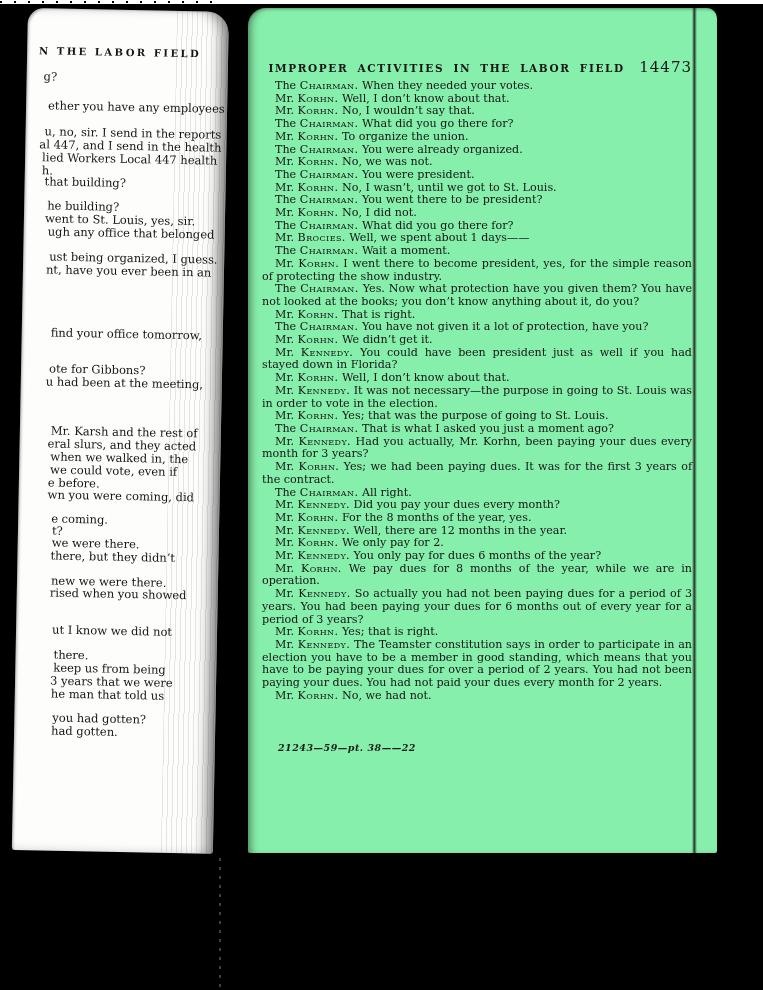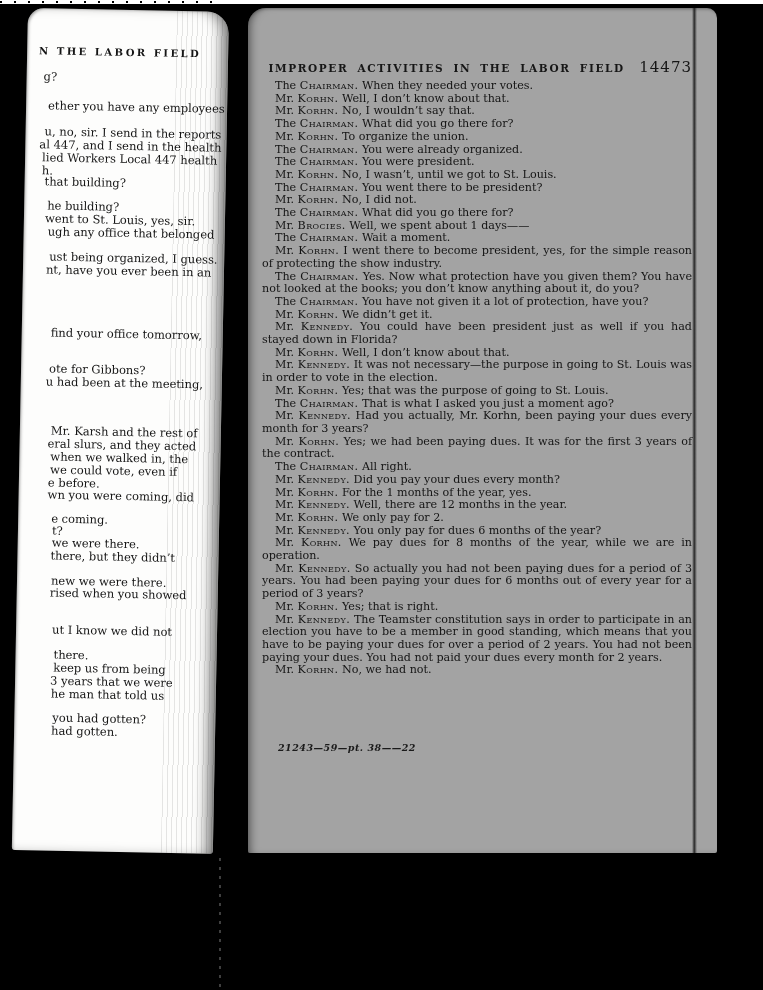--- a/index.html
+++ b/index.html
@@ -13,21 +13,21 @@
   .left-page{position:absolute;left:28px;top:8px;width:201px;height:842px;background:#fdfdfc;
          border-radius:16px 22px 3px 3px;overflow:hidden;
          transform:rotate(1.1deg);transform-origin:top left;
          box-shadow:inset -12px 0 14px -6px rgba(0,0,0,.55), inset 3px 2px 3px -2px rgba(0,0,0,.35);}
   .left-page .spine-streaks{position:absolute;right:0;top:0;width:52px;height:100%;
          background:repeating-linear-gradient(90deg,rgba(0,0,0,.18) 0 1px,transparent 1px 5px);
          opacity:.55;}
   .frag{position:absolute;white-space:nowrap;font-size:11.5px;line-height:13px;color:#151515;}
   .frag-header{font-weight:bold;font-size:10px;letter-spacing:2.5px;}
   
-  .right-page{position:absolute;left:248px;top:8px;width:469px;height:845px;background:#a3a3a3;
+  .right-page{position:absolute;left:248px;top:8px;width:469px;height:845px;background:#86efac;
          border-radius:18px 10px 2px 2px;overflow:hidden;
          box-shadow:inset 7px 0 9px -5px rgba(0,0,0,.5), inset 0 3px 3px -2px rgba(0,0,0,.3);}
   .crease{position:absolute;left:444px;top:0;width:5px;height:100%;
          background:linear-gradient(90deg,rgba(0,0,0,0) 0%,rgba(20,20,20,.85) 45%,rgba(0,0,0,0) 100%);}
   .page-head{position:absolute;left:14px;top:50px;width:430px;display:flex;align-items:baseline;}
   .page-title{flex:1;text-align:center;font-weight:bold;font-size:10.5px;letter-spacing:1.6px;
          word-spacing:4px;color:#161616;}
   .page-num{font-size:15px;letter-spacing:1px;margin-left:8px;color:#161616;text-align:center;}
   .dialogue{position:absolute;left:14px;top:72px;width:430px;font-size:11.15px;line-height:12.7px;
          text-align:justify;color:#141414;}
@@ -101,39 +101,41 @@
 
 
         <p><span><span>Mr. </span><span class="sc">Korhn.</span></span> <span>No, I wouldn’t say that.</span></p>
 
         <p><span><span>The </span><span class="sc">Chairman.</span></span> <span>What did you go there for?</span></p>
 
         <p><span><span>Mr. </span><span class="sc">Korhn.</span></span> <span>To organize the union.</span></p>
 
         <p><span><span>The </span><span class="sc">Chairman.</span></span> <span>You were already organized.</span></p>
 
+        <p><span><span>Mr. </span><span class="sc">Korhn.</span></span> <span>No, we was not.</span></p>
 
         <p><span><span>The </span><span class="sc">Chairman.</span></span> <span>You were president.</span></p>
 
         <p><span><span>Mr. </span><span class="sc">Korhn.</span></span> <span>No, I wasn’t, until we got to St. Louis.</span></p>
 
         <p><span><span>The </span><span class="sc">Chairman.</span></span> <span>You went there to be president?</span></p>
 
         <p><span><span>Mr. </span><span class="sc">Korhn.</span></span> <span>No, I did not.</span></p>
 
         <p><span><span>The </span><span class="sc">Chairman.</span></span> <span>What did you go there for?</span></p>
 
         <p><span><span>Mr. </span><span class="sc">Brocies.</span></span> <span>Well, we spent about 1 days——</span></p>
 
         <p><span><span>The </span><span class="sc">Chairman.</span></span> <span>Wait a moment.</span></p>
 
         <p><span><span>Mr. </span><span class="sc">Korhn.</span></span> <span>I went there to become president, yes, for the simple reason of protecting the show industry.</span></p>
 
         <p><span><span>The </span><span class="sc">Chairman.</span></span> <span>Yes. Now what protection have you given them? You have not looked at the books; you don’t know anything about it, do you?</span></p>
 
+        <p><span><span>Mr. </span><span class="sc">Korhn.</span></span> <span>That is right.</span></p>
 
         <p><span><span>The </span><span class="sc">Chairman.</span></span> <span>You have not given it a lot of protection, have you?</span></p>
 
         <p><span><span>Mr. </span><span class="sc">Korhn.</span></span> <span>We didn’t get it.</span></p>
 
         <p><span><span>Mr. </span><span class="sc">Kennedy.</span></span> <span>You could have been president just as well if you had stayed down in Florida?</span></p>
 
         <p><span><span>Mr. </span><span class="sc">Korhn.</span></span> <span>Well, I don’t know about that.</span></p>
 
         <p><span><span>Mr. </span><span class="sc">Kennedy.</span></span> <span>It was not necessary—the purpose in going to St. Louis was in order to vote in the election.</span></p>
@@ -143,21 +145,21 @@
         <p><span><span>The </span><span class="sc">Chairman.</span></span> <span>That is what I asked you just a moment ago?</span></p>
 
         <p><span><span>Mr. </span><span class="sc">Kennedy.</span></span> <span>Had you actually, Mr. Korhn, been paying your dues every month for 3 years?</span></p>
 
         <p><span><span>Mr. </span><span class="sc">Korhn.</span></span> <span>Yes; we had been paying dues. It was for the first 3 years of the contract.</span></p>
 
         <p><span><span>The </span><span class="sc">Chairman.</span></span> <span>All right.</span></p>
 
         <p><span><span>Mr. </span><span class="sc">Kennedy.</span></span> <span>Did you pay your dues every month?</span></p>
 
-        <p><span><span>Mr. </span><span class="sc">Korhn.</span></span> <span>For the 1 months of the year, yes.</span></p>
+        <p><span><span>Mr. </span><span class="sc">Korhn.</span></span> <span>For the 8 months of the year, yes.</span></p>
 
         <p><span><span>Mr. </span><span class="sc">Kennedy.</span></span> <span>Well, there are 12 months in the year.</span></p>
 
         <p><span><span>Mr. </span><span class="sc">Korhn.</span></span> <span>We only pay for 2.</span></p>
 
         <p><span><span>Mr. </span><span class="sc">Kennedy.</span></span> <span>You only pay for dues 6 months of the year?</span></p>
 
         <p><span><span>Mr. </span><span class="sc">Korhn.</span></span> <span>We pay dues for 8 months of the year, while we are in operation.</span></p>
 
         <p><span><span>Mr. </span><span class="sc">Kennedy.</span></span> <span>So actually you had not been paying dues for a period of 3 years. You had been paying your dues for 6 months out of every year for a period of 3 years?</span></p>

